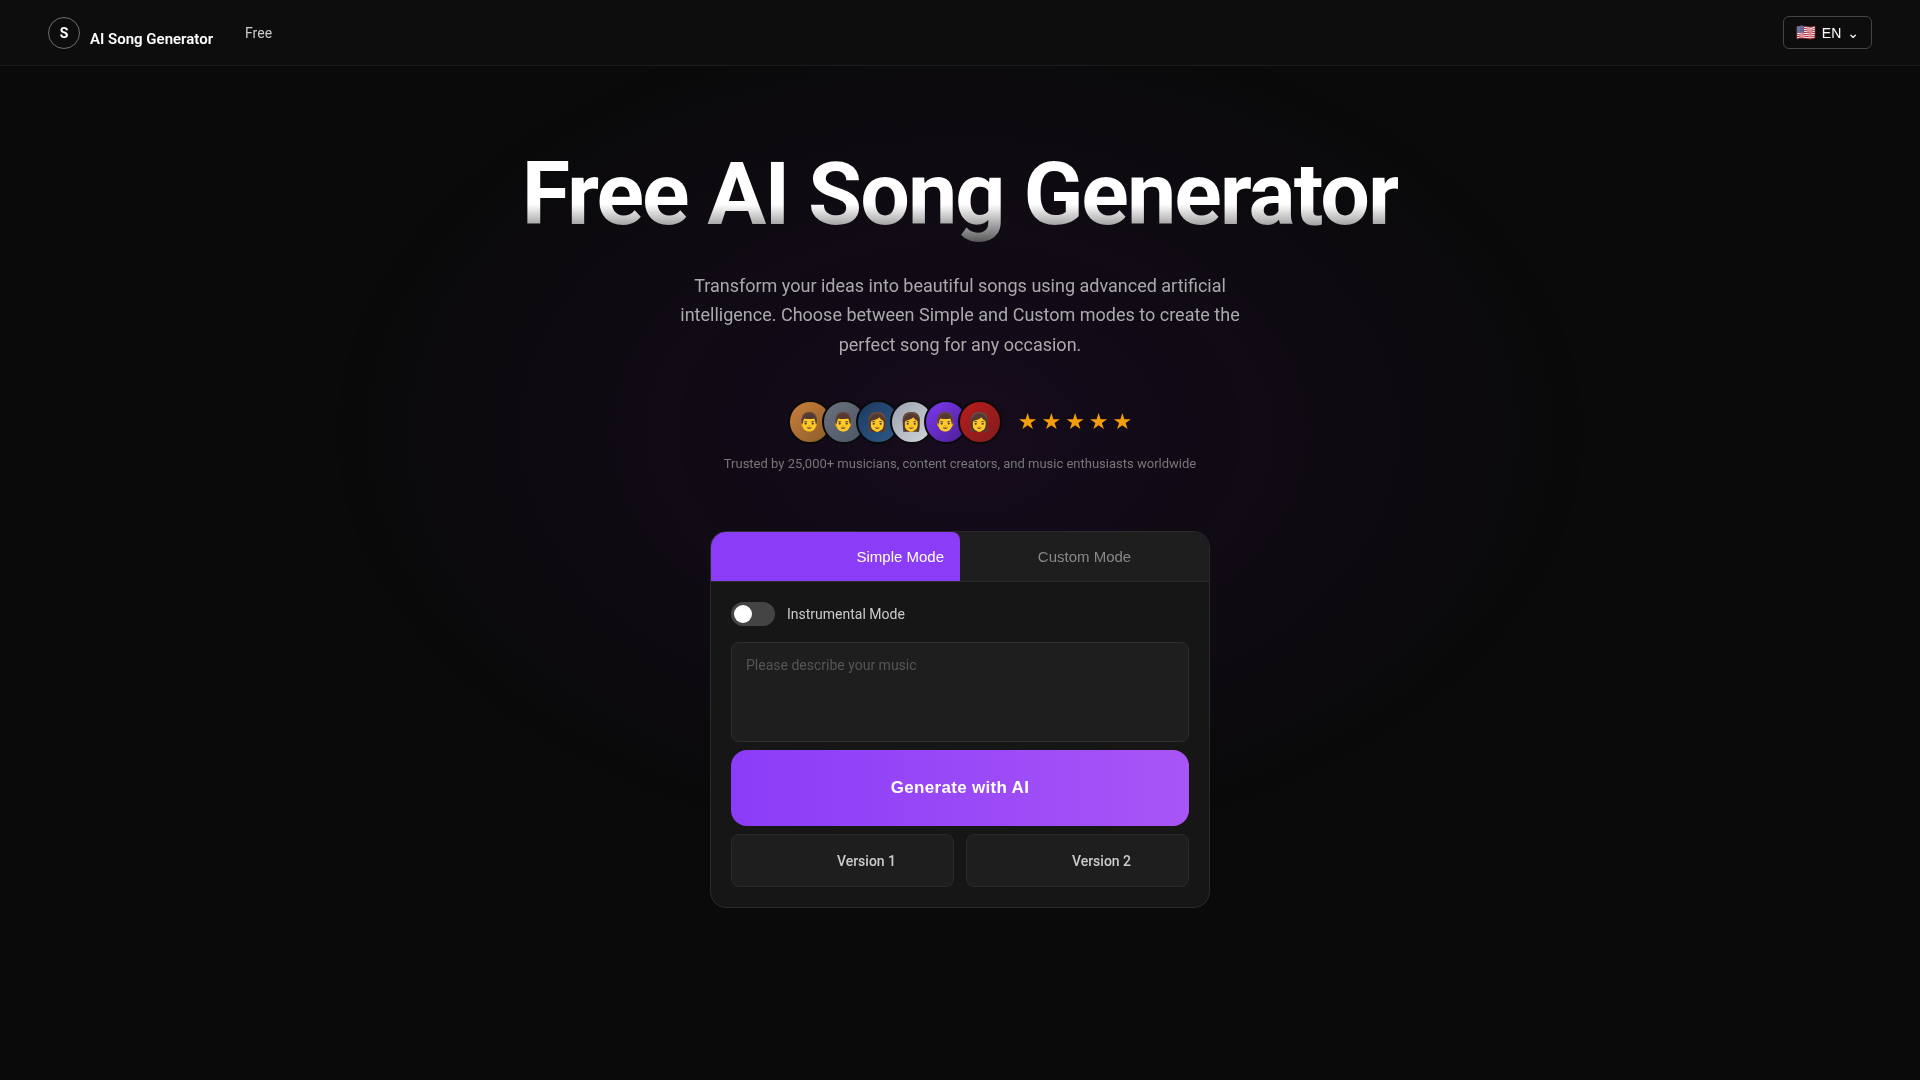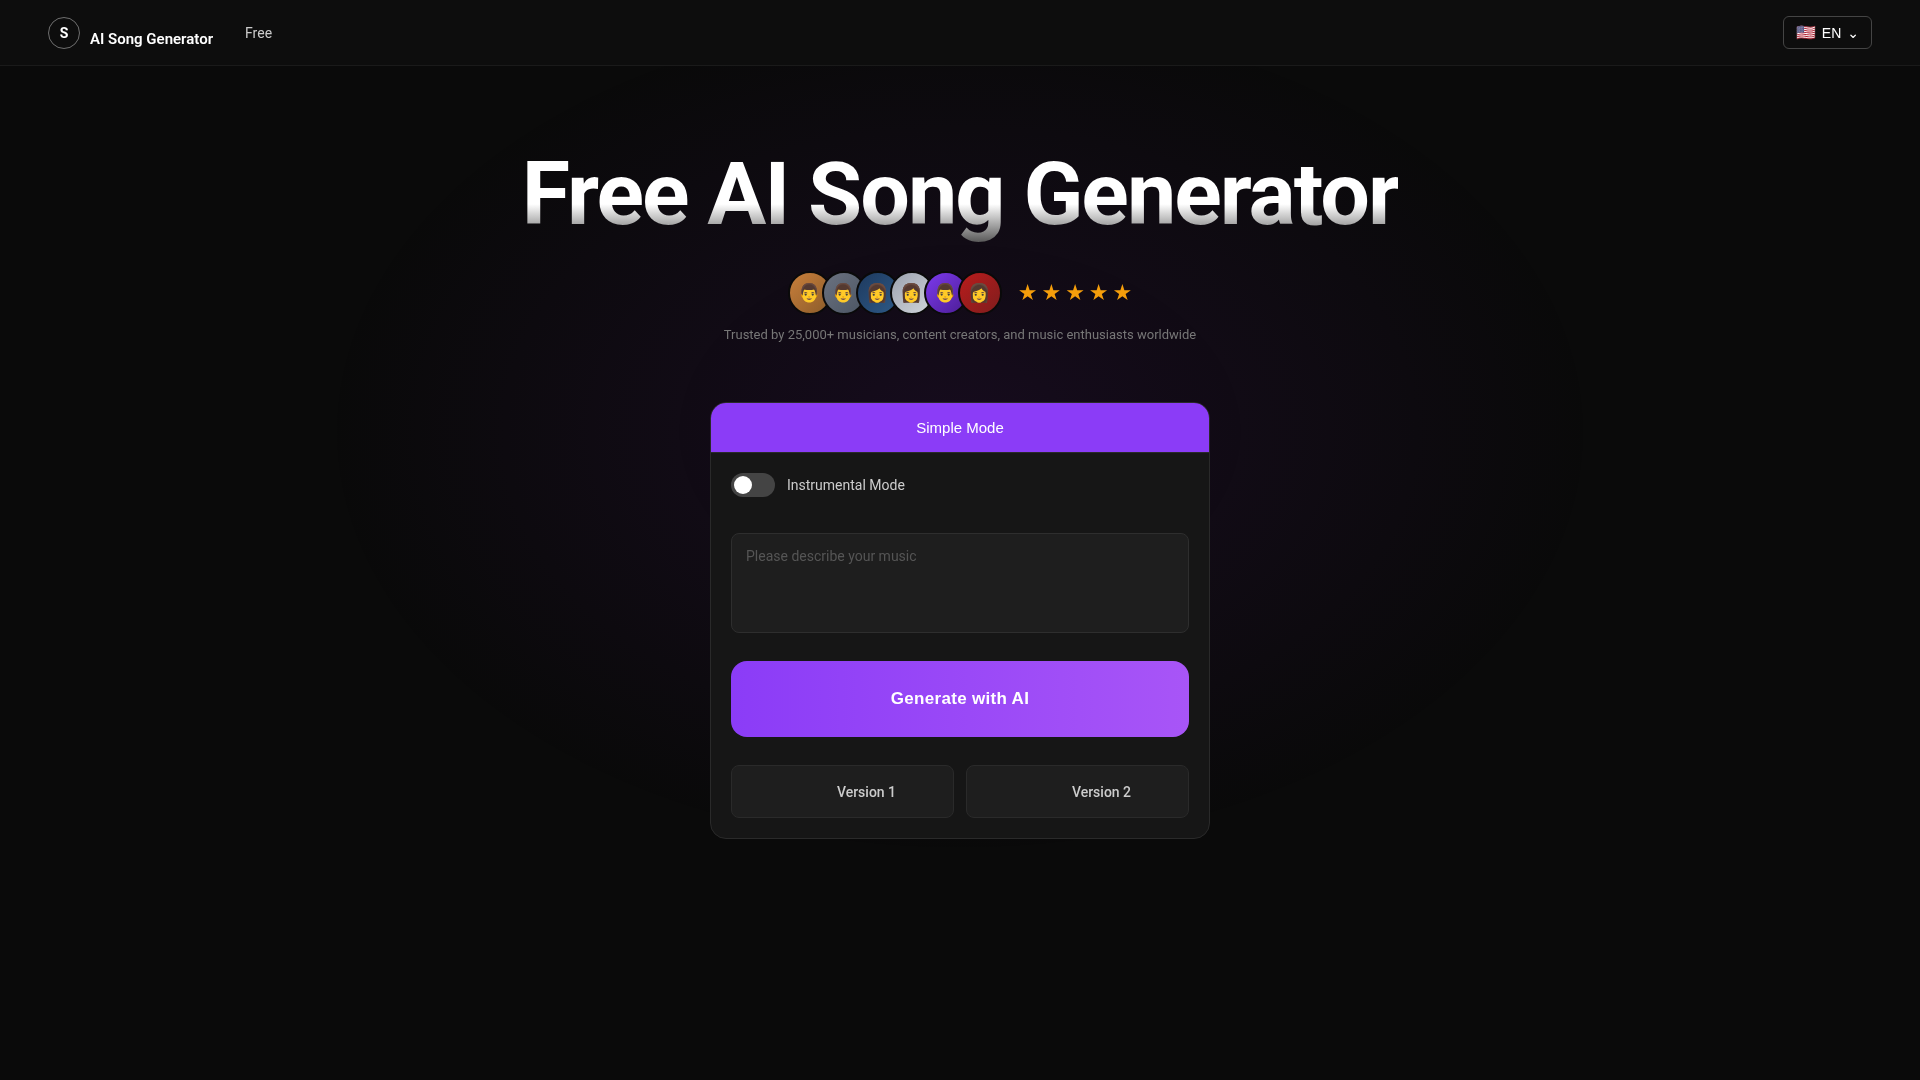--- a/index.html
+++ b/index.html
@@ -194,32 +194,33 @@
       border: none;
       background: transparent;
       color: #888;
       border-radius: 0;
     }
 
     .mode-tab.active {
       background: #8b3cf7;
       color: #fff;
       border-radius: 8px 8px 0 0;
+      text-align: right;
     }
 
     .mode-tab:not(.active) {
       background: #1e1e1e;
       color: #888;
     }
 
     .card-body {
       padding: 20px;
       display: flex;
       flex-direction: column;
-      gap: 28px;
+      gap: 8px;
     }
 
     
     .toggle-row {
       display: flex;
       align-items: center;
       gap: 12px;
     }
 
     .toggle-switch {
@@ -336,20 +337,21 @@
     </div>
     <button class="lang-btn">
       <span class="flag-emoji">🇺🇸</span>
       <span>EN</span>
       <span>⌄</span>
     </button>
   </nav>
 
   <section class="hero">
     <h1 class="hero-title">Free AI Song Generator</h1>
+    <p class="hero-subtitle">Transform your ideas into beautiful songs using advanced artificial intelligence. Choose between Simple and Custom modes to create the perfect song for any occasion.</p>
 
     <div class="social-proof">
       <div class="avatar-stars-row">
         <div class="avatar-group">
           <div class="avatar avatar-1">👨</div>
           <div class="avatar avatar-2">👨</div>
           <div class="avatar avatar-3">👩</div>
           <div class="avatar avatar-4">👩</div>
           <div class="avatar avatar-5">👨</div>
           <div class="avatar avatar-6">👩</div>
@@ -362,20 +364,21 @@
           <span class="star">★</span>
         </div>
       </div>
       <span class="trusted-text">Trusted by 25,000+ musicians, content creators, and music enthusiasts worldwide</span>
     </div>
 
     <div class="main-card">
 
       <div class="mode-tabs">
         <button class="mode-tab active">Simple Mode</button>
+        <button class="mode-tab">Custom Mode</button>
       </div>
 
       <div class="card-body">
 
         <div class="toggle-row">
           <div class="toggle-switch">
             <div class="toggle-knob"></div>
           </div>
           <span class="toggle-label">Instrumental Mode</span>
         </div>

